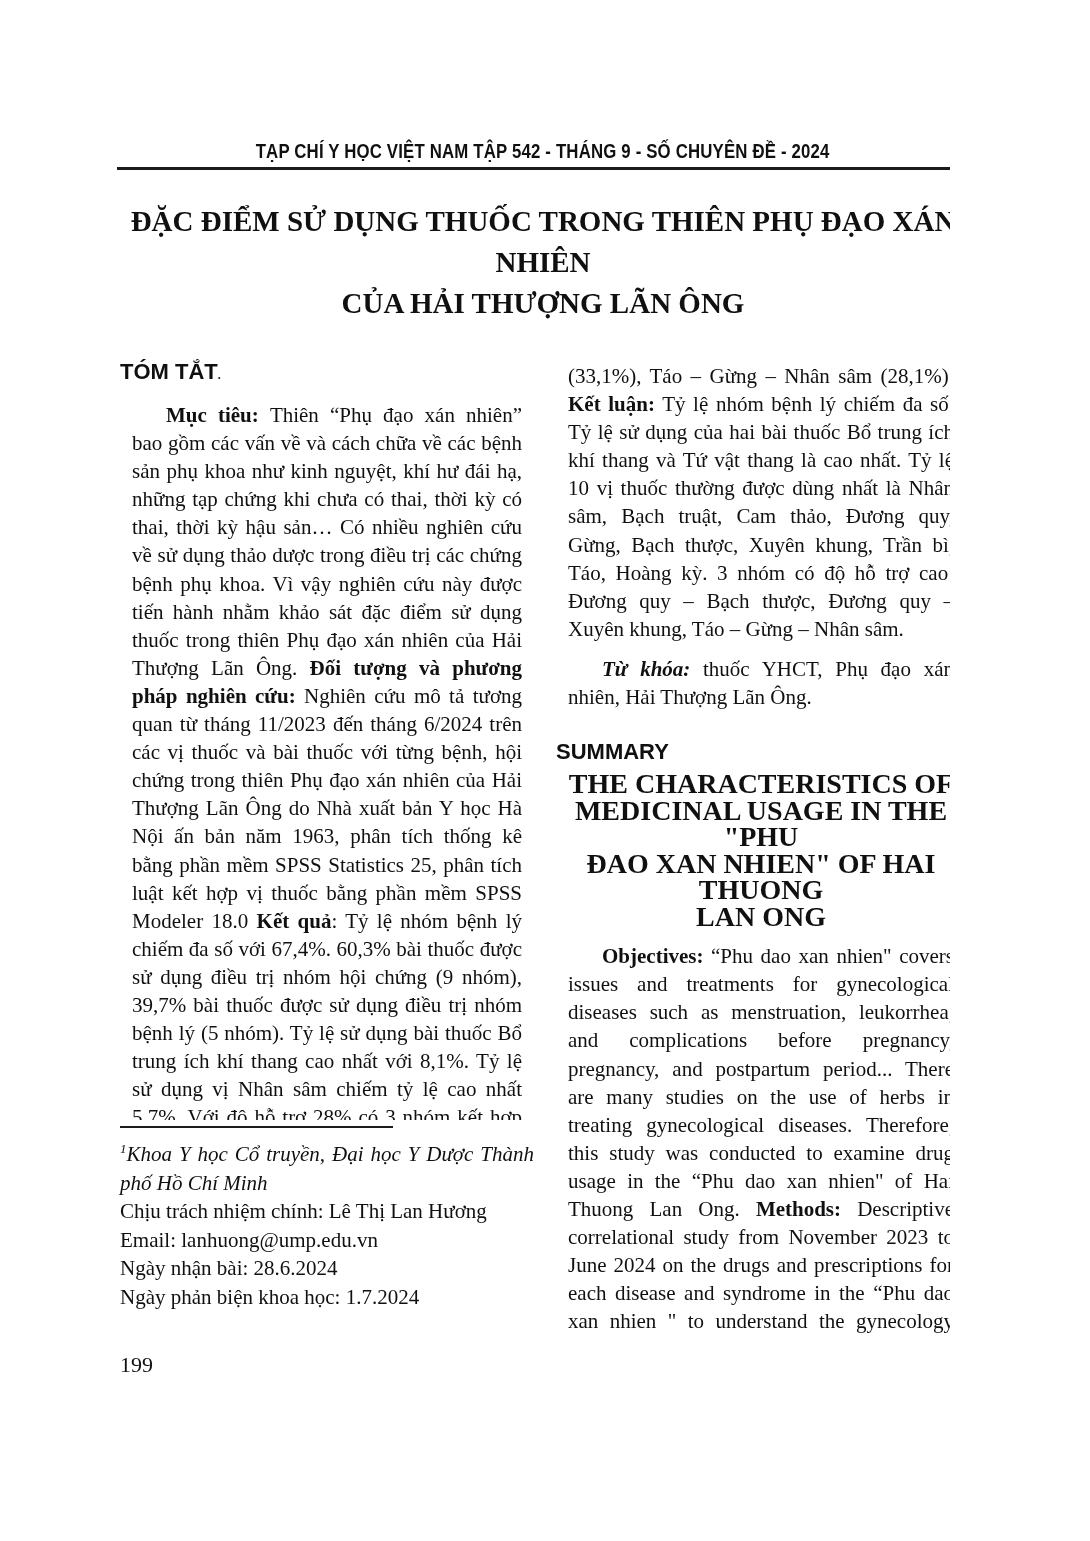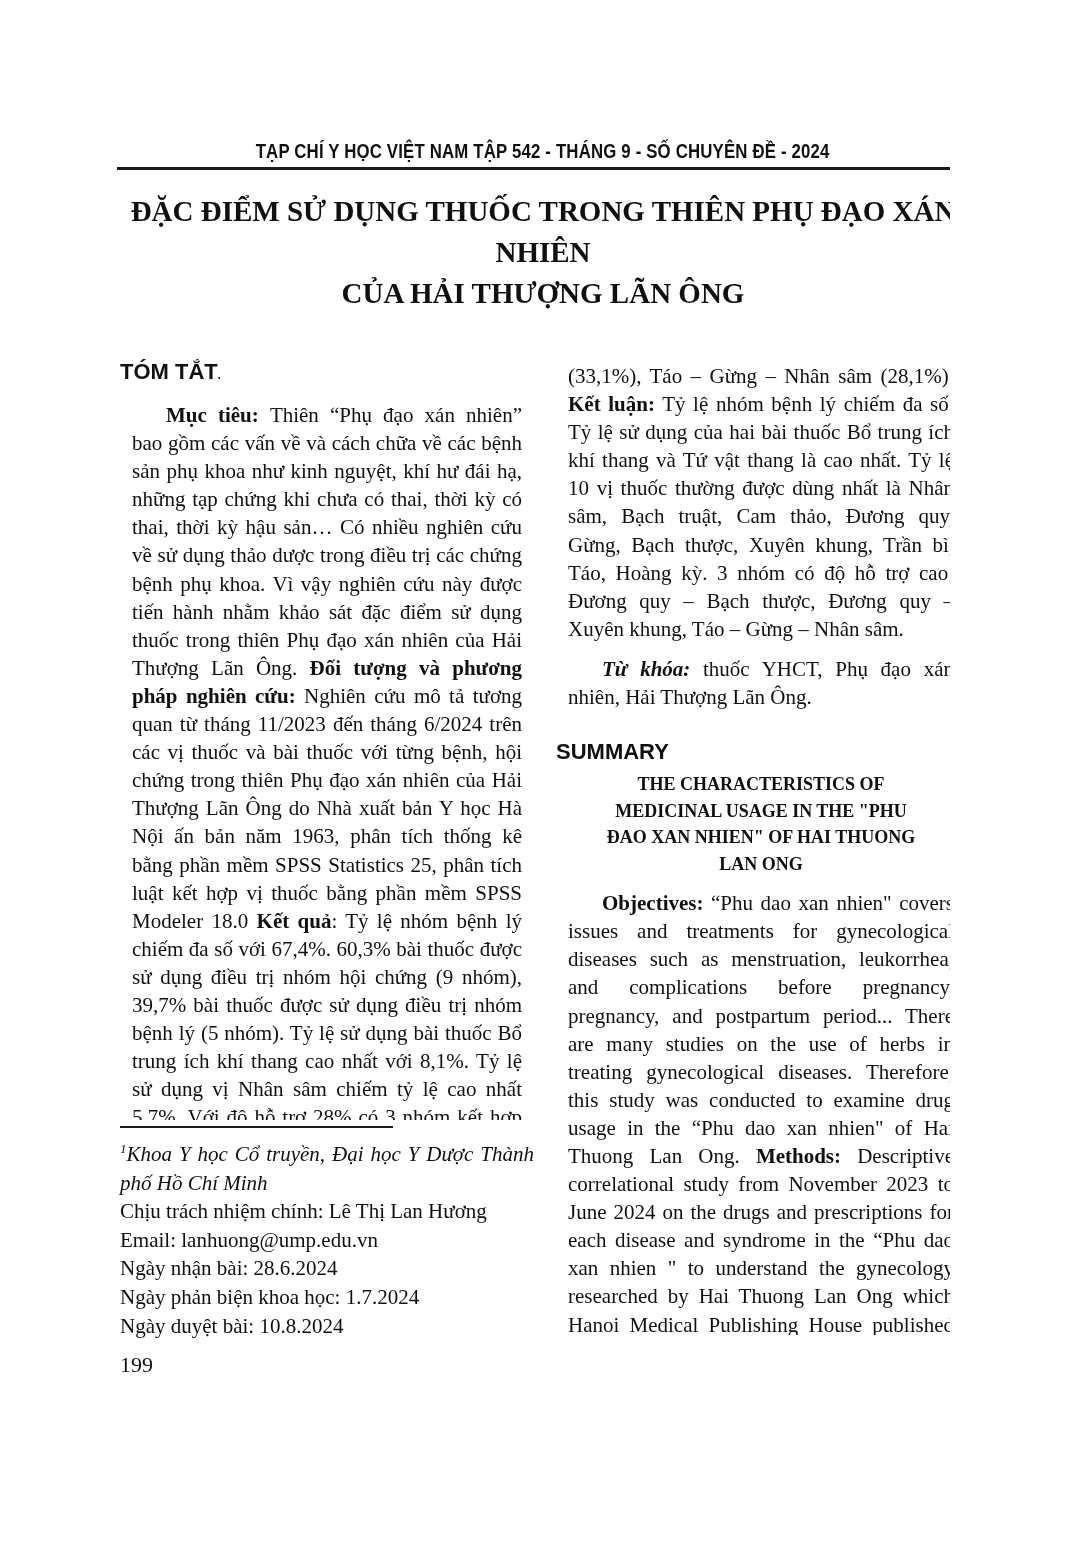--- a/index.html
+++ b/index.html
@@ -24,21 +24,21 @@
     font-family:"Liberation Sans", sans-serif;
     font-weight:700;font-size:20px;white-space:nowrap;
     transform:scaleX(0.84);transform-origin:50% 50%;
     letter-spacing:0.2px;
   }
   .header-rule{
     position:absolute;top:167px;left:117px;width:851px;height:3px;
     background:#1b1b1b;
   }
   .article-title{
-    position:absolute;top:191px;left:120px;width:846px;
+    position:absolute;top:201px;left:120px;width:846px;
     text-align:center;font-weight:700;font-size:29px;line-height:41px;
   }
   .authors{
     position:absolute;top:296px;left:120px;width:843px;
     text-align:right;font-weight:700;font-size:22px;
   }
   .col{position:absolute;top:350px;}
   .col-left{left:120px;width:414px;height:770px;overflow:hidden;}
   .col-right{left:556px;width:410px;height:985px;overflow:hidden;}
   .section-heading{
@@ -46,21 +46,21 @@
     font-weight:700;font-size:22px;line-height:28px;margin:8px 0 7px 0;
   }
   .heading-dot{font-size:12px;font-family:"Liberation Serif",serif;}
   .para{
     font-size:21px;line-height:28.1px;text-align:justify;
     text-indent:34px;margin:12px;
   }
   .no-indent{text-indent:0;}
   .summary-heading{margin-top:27px;margin-bottom:5px;}
   .english-title{
-    font-weight:700;font-size:18px;line-height:26.5px;
+    font-weight:700;font-size:28px;line-height:26.5px;
     text-align:center;margin:0 0 4px 0;
   }
   .footnote{
     position:absolute;left:120px;top:1126px;width:414px;
     font-size:21px;line-height:28.6px;
   }
   .footnote-rule{width:273px;height:2px;background:#1b1b1b;margin:0 0 12px 0;}
   .affiliation{margin:0;text-align:justify;font-size:21px;line-height:28.6px;}
   .page-number{
     position:absolute;top:1352px;left:120px;width:843px;
@@ -102,19 +102,18 @@
   </div>
 
   <div class="footnote">
     <div class="footnote-rule"></div>
     <p class="affiliation"><sup class="i">1</sup><span class="i">Khoa Y học Cổ truyền, Đại học Y Dược Thành phố Hồ Chí Minh</span></p>
     <div>
         <div>Chịu trách nhiệm chính: Lê Thị Lan Hương</div>
         <div>Email: lanhuong@ump.edu.vn</div>
         <div>Ngày nhận bài: 28.6.2024</div>
         <div>Ngày phản biện khoa học: 1.7.2024</div>
-        <div>Ngày duyệt bài: 10.8.2024</div>
       </div>
   </div>
 
   <div class="page-number">199</div>
 
 </div>
 
 </body></html>

